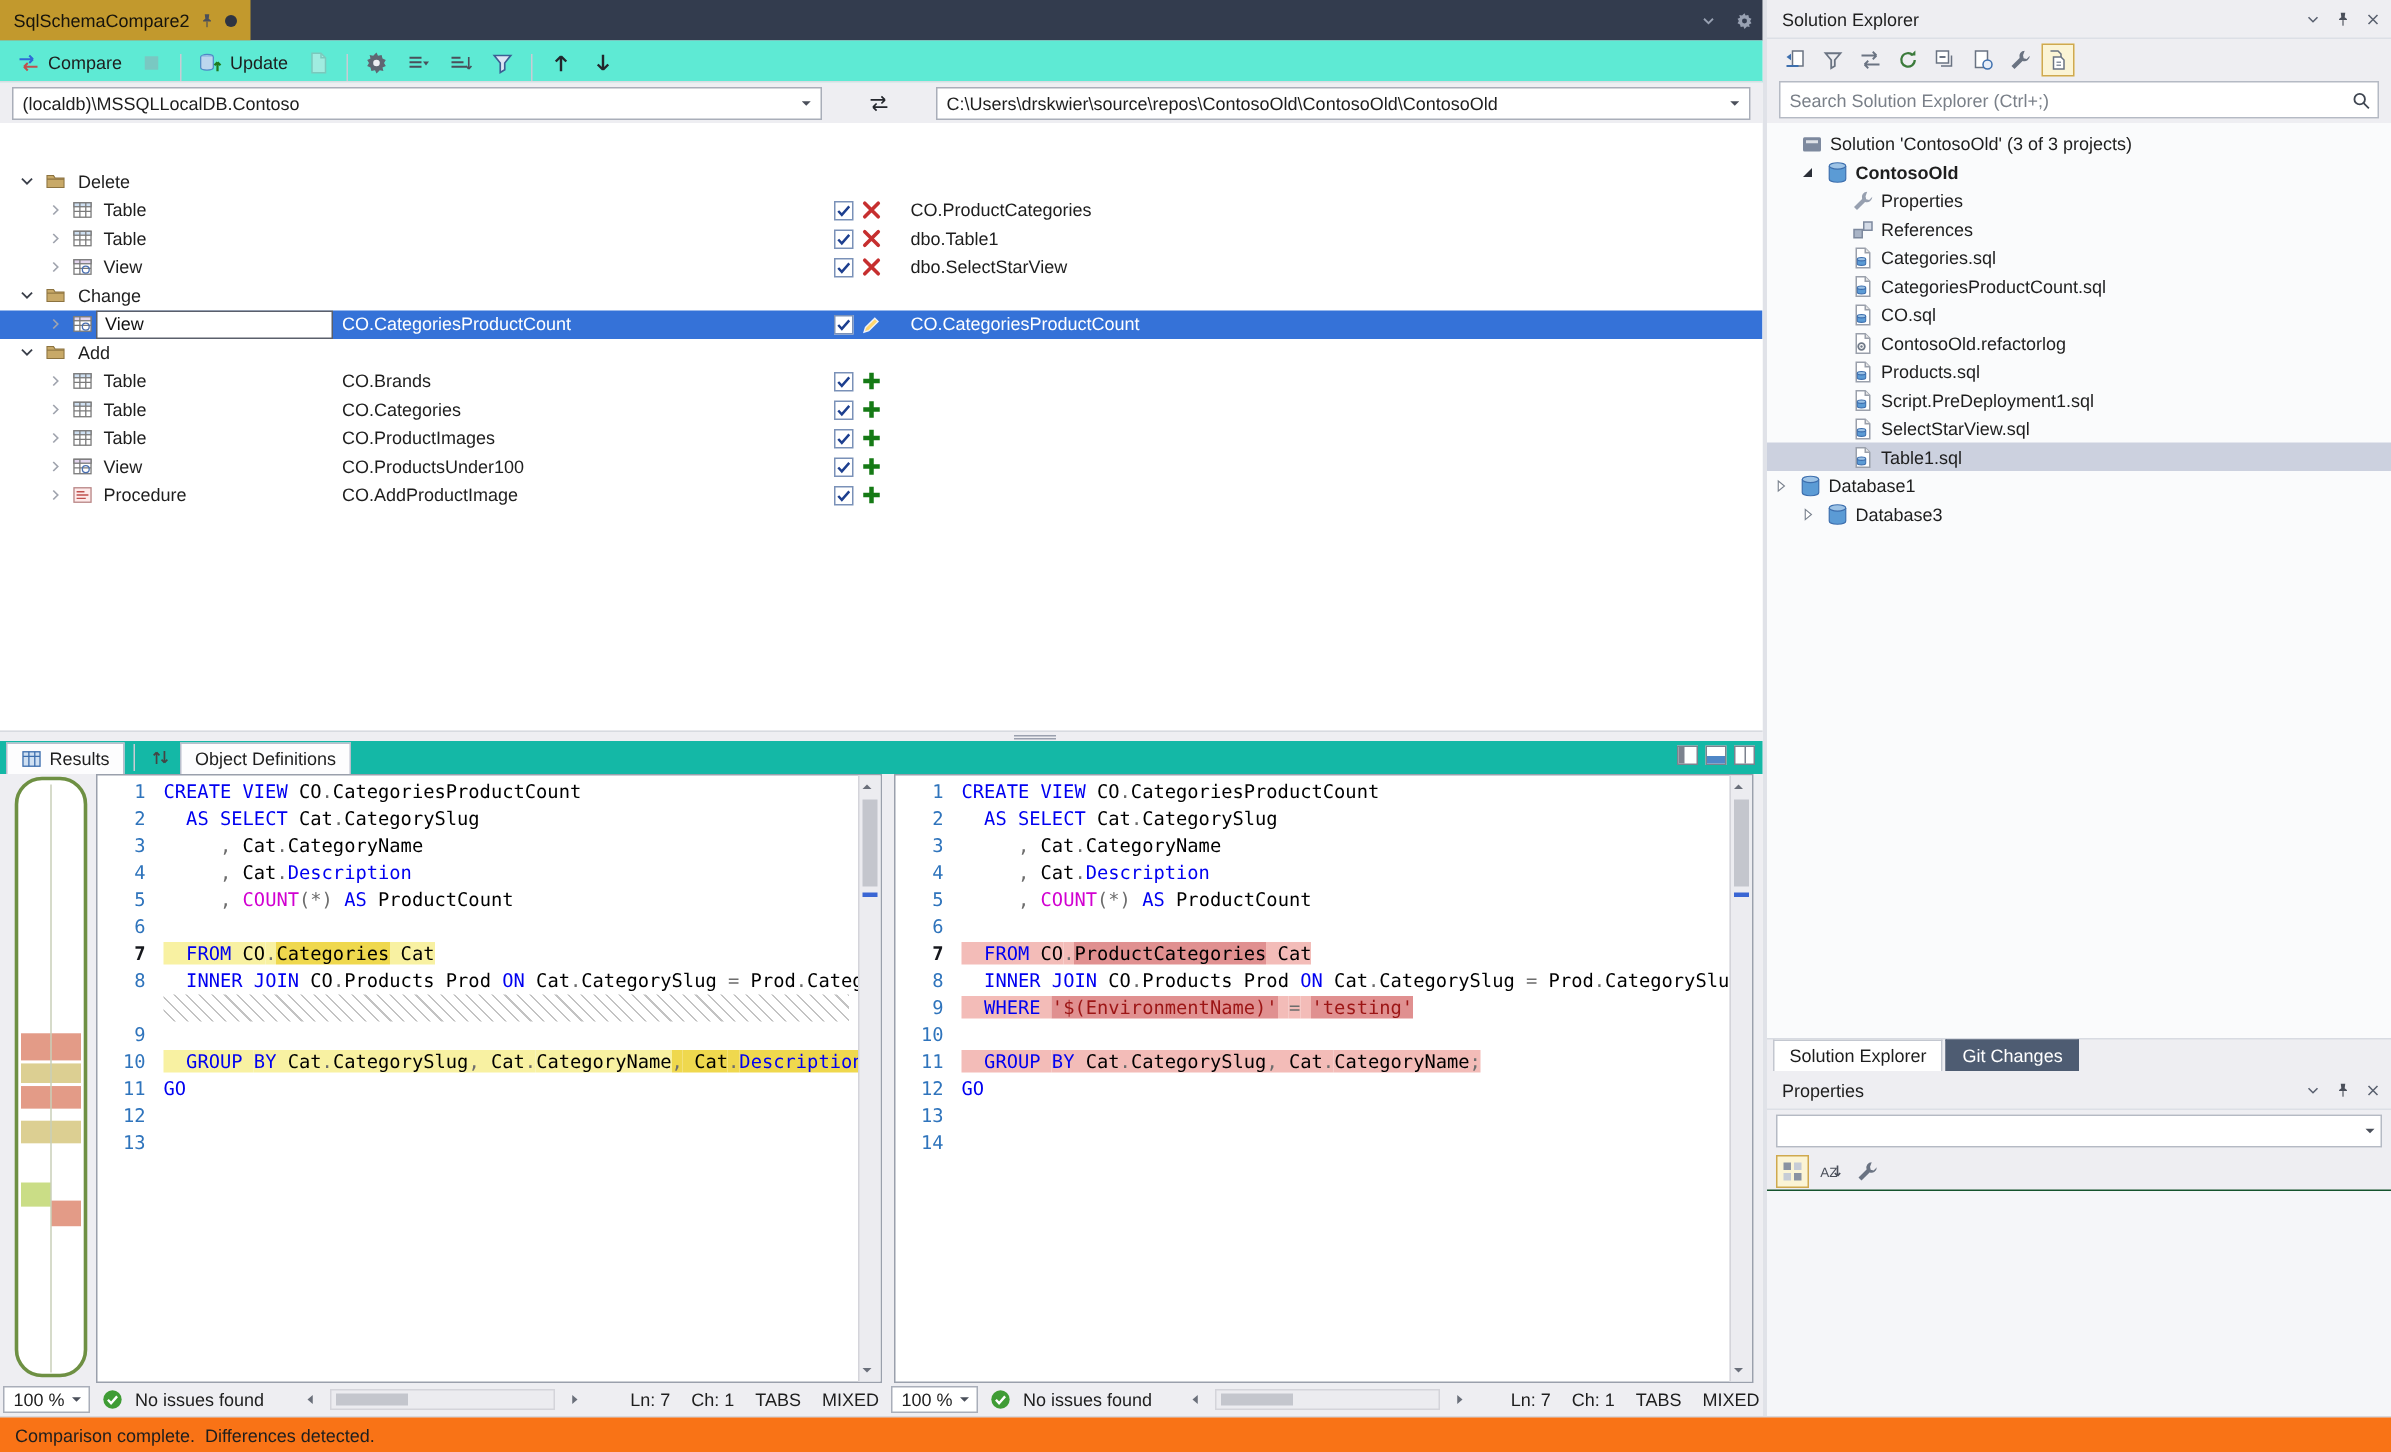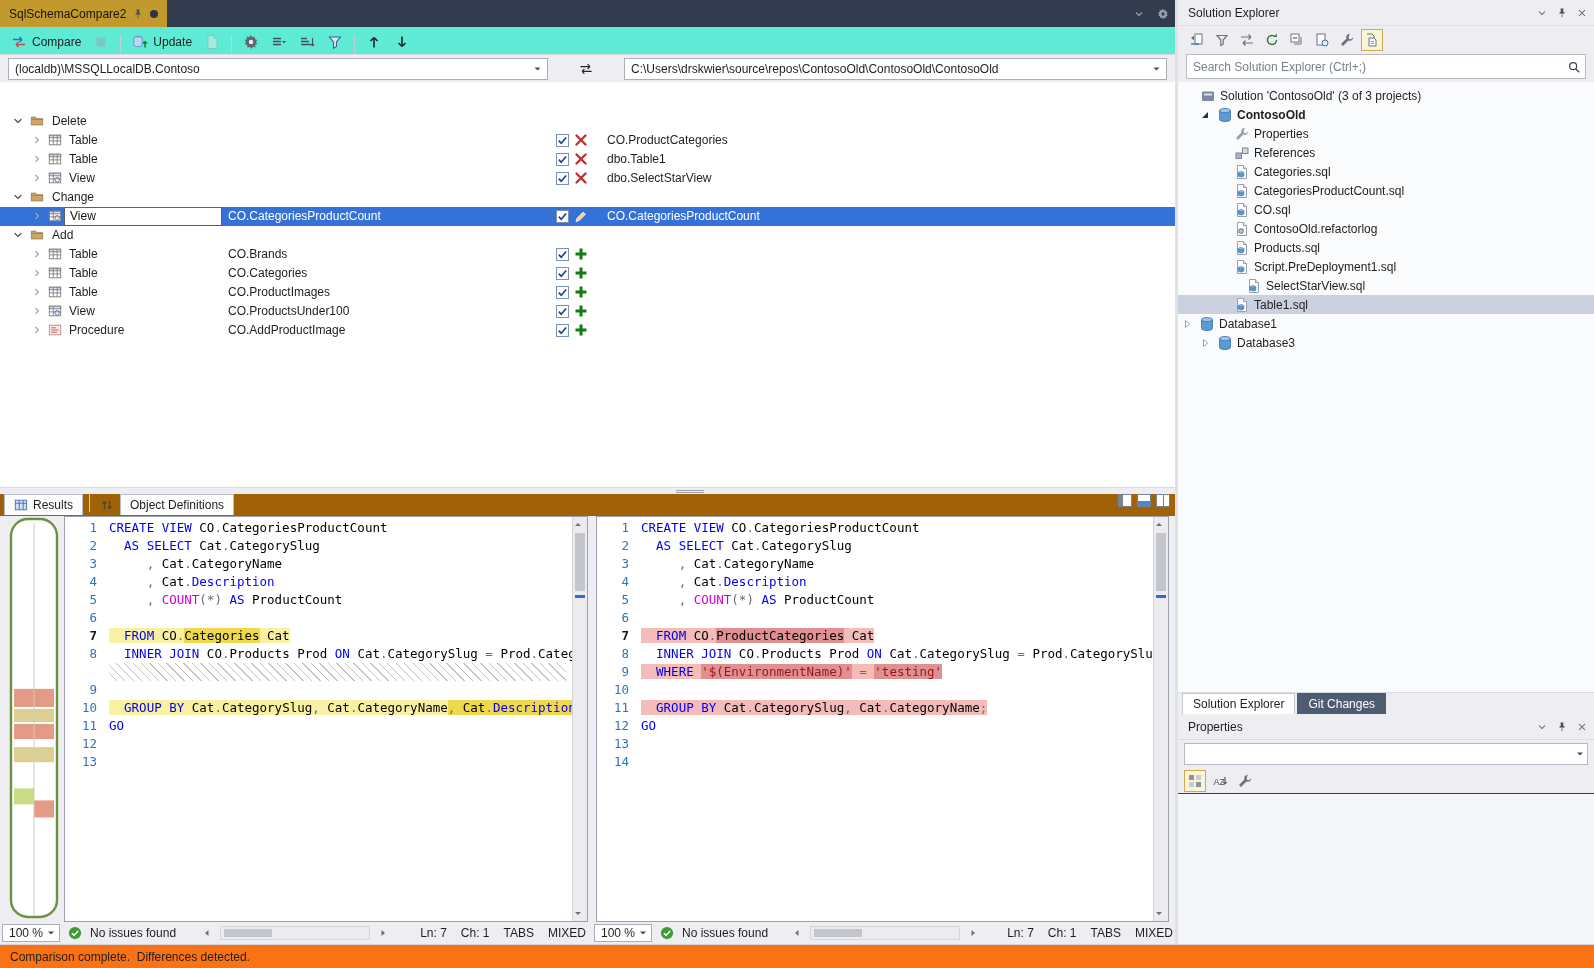--- a/index.html
+++ b/index.html
@@ -41,21 +41,21 @@
 .cb svg{width:11px;height:11px}
 .act{left:574px;top:2px}
 .r-tgt{left:607px}
 .data-row.selected{background:#3572d8;color:#fff}
 .data-row.selected .r-type{left:64px;width:158px;height:19px;background:#fff;border:1px solid #5a5f6b;padding-left:5px;line-height:17px;color:#111}
 
 .splitter{height:7px;background:#eeeef2;position:relative;flex:none;border-top:1px solid #d7dae0}
 .grip{position:absolute;left:676px;top:2px;width:28px;height:3px;border-top:1px solid #9aa0ae;border-bottom:1px solid #9aa0ae}
 
 .bottom-panel{height:450px;display:flex;flex-direction:column;background:#eeeef2;flex:none}
-.bp-tabs{height:22px;display:flex;align-items:flex-start;gap:2px;padding:0 4px;background:#a16207;flex:none}
+.bp-tabs{height:22px;display:flex;align-items:center;gap:2px;padding:0 4px;background:#14b8a6;flex:none}
 .bp-results,.bp-tab{display:flex;align-items:center;gap:5px;padding:0 9px;height:21px;background:#fdfdfe;border:1px solid #b9becc;border-bottom:none}
 .bp-sort{height:21px;display:flex;align-items:center;padding:0 4px}
 .win-ic{width:14px;height:13px;border:1px solid #7c828e;display:inline-block;position:relative;background:#fff;margin:0 1px 3px 2px}
 .win-ic .wa{position:absolute;left:0;top:0;bottom:0;width:4px;background:#7c828e}
 .win-ic .wb{position:absolute;left:0;right:0;bottom:0;height:5px;background:#4f87c7}
 .win-ic .wc{position:absolute;left:6px;top:0;bottom:0;width:1px;background:#7c828e}
 .code-area{flex:1;display:flex;padding:0 6px;min-height:0}
 .diff-map{width:56px;margin-right:2px;flex:none}
 .diff-map svg{width:100%;height:100%}
 .pane{width:524px;background:#fff;border:1px solid #9aa0ac;display:flex;min-width:0;flex:none}
@@ -932,21 +932,21 @@
           <span class="t-ic">
             <svg viewBox="0 0 16 16">
               <path d="M3.5 1.5h6l3 3v10h-9z" fill="#fff" stroke="#9aa0ab"></path>
               <path d="M9.5 1.5v3h3" fill="#e8e8e8" stroke="#9aa0ab"></path>
               <path d="M4.2 8.8v3c0 .6 1.3 1.1 2.8 1.1s2.8-.5 2.8-1.1v-3" fill="#5b9bd5" stroke="#3d6fae" stroke-width="0.7"></path>
               <ellipse cx="7" cy="8.8" rx="2.8" ry="1.1" fill="#9dc3e6" stroke="#3d6fae" stroke-width="0.7"></ellipse>
             </svg>
           </span>
           <span class="t-label">Script.PreDeployment1.sql</span>
         </div>
-        <div class="tree-row" style="padding-left: 38px; margin-left: 12px;">
+        <div class="tree-row" style="padding-left: 38px;">
           <span class="t-exp"></span>
           <span class="t-ic">
             <svg viewBox="0 0 16 16">
               <path d="M3.5 1.5h6l3 3v10h-9z" fill="#fff" stroke="#9aa0ab"></path>
               <path d="M9.5 1.5v3h3" fill="#e8e8e8" stroke="#9aa0ab"></path>
               <path d="M4.2 8.8v3c0 .6 1.3 1.1 2.8 1.1s2.8-.5 2.8-1.1v-3" fill="#5b9bd5" stroke="#3d6fae" stroke-width="0.7"></path>
               <ellipse cx="7" cy="8.8" rx="2.8" ry="1.1" fill="#9dc3e6" stroke="#3d6fae" stroke-width="0.7"></ellipse>
             </svg>
           </span>
           <span class="t-label">SelectStarView.sql</span>

